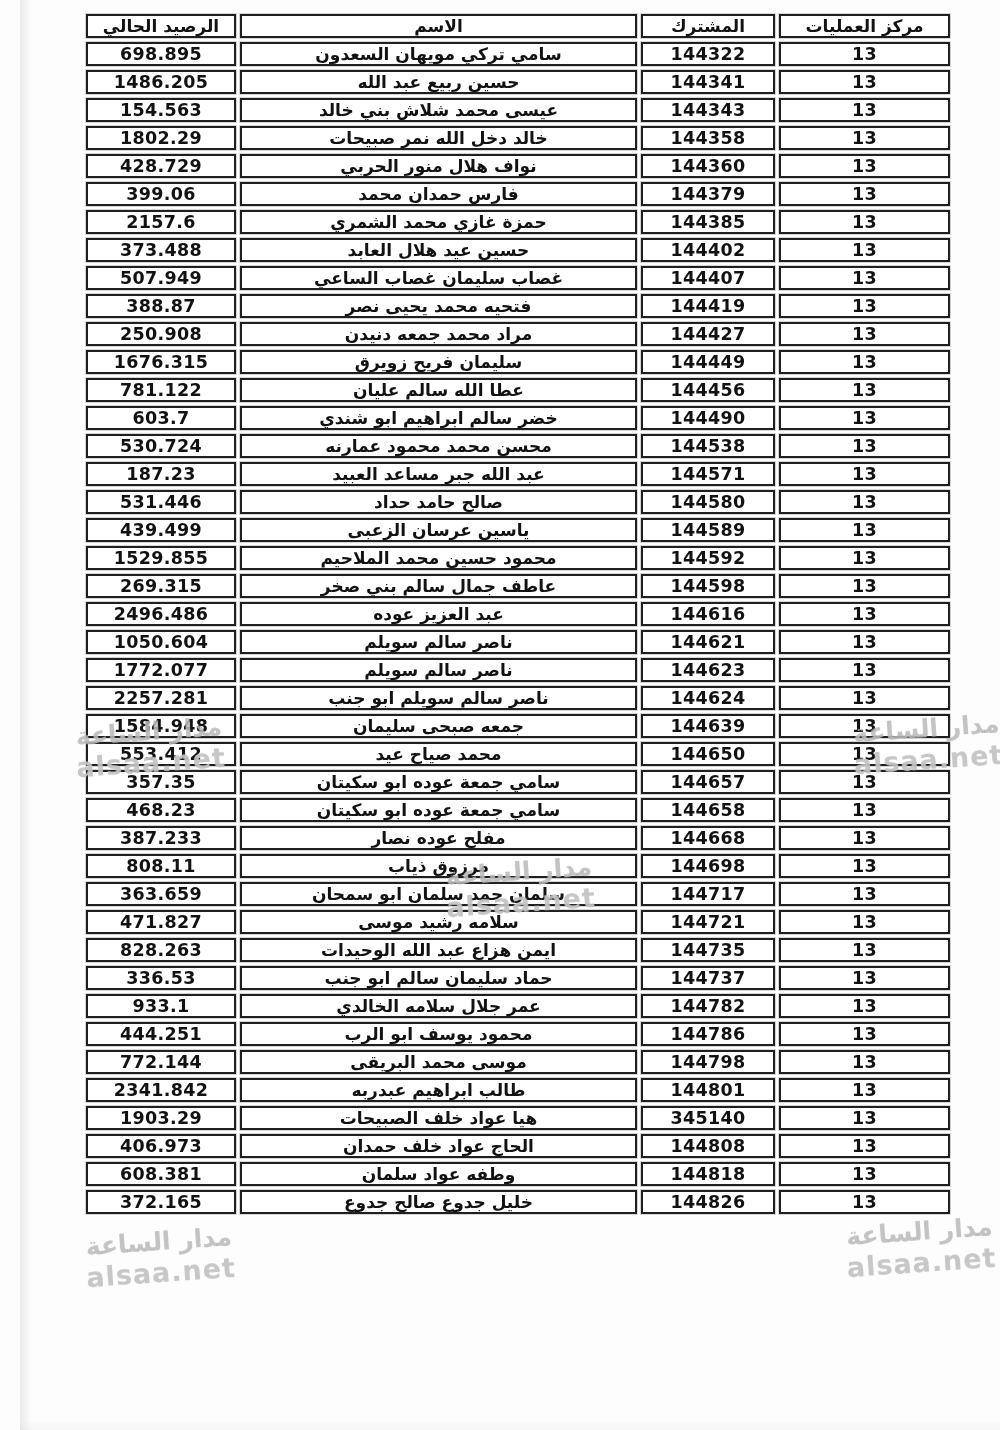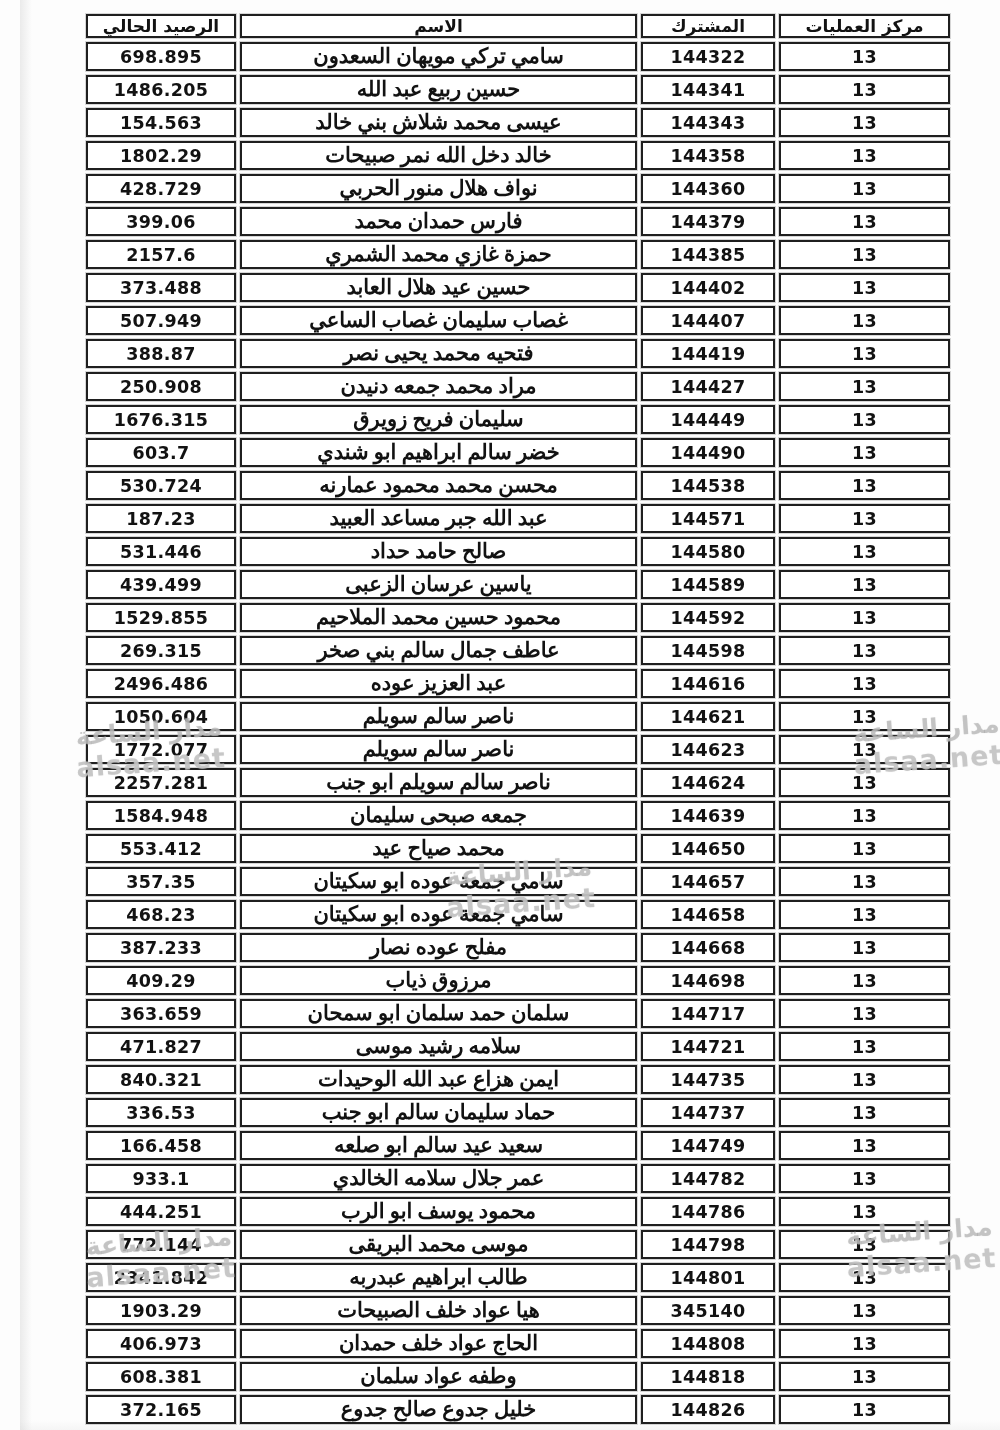--- a/index.html
+++ b/index.html
@@ -46,22 +46,21 @@
   th[data-name="col-header-balance"], th[data-name="col-header-name"] {
     direction: rtl;
   }
   td.num {
     font-size: 17.5px;
     letter-spacing: 0.3px;
     font-family: "DejaVu Sans", sans-serif;
   }
   td.name {
     direction: rtl;
-    font-size: 21px;
-    font-family: Liberation Serif, serif;
+    font-size: 17px;
   }
   
   .wm {
     position: absolute;
     z-index: 5;
     text-align: center;
     transform: rotate(-4deg);
     pointer-events: none;
     line-height: 1.15;
   }
@@ -187,20 +186,26 @@
       <td class="num" data-name="cell-center">13</td>
     </tr>
 
     <tr data-name="table-row">
       <td class="num" data-name="cell-balance">1676.315</td>
       <td class="name" data-name="cell-name">سليمان فريح زويرق</td>
       <td class="num" data-name="cell-subscriber">144449</td>
       <td class="num" data-name="cell-center">13</td>
     </tr>
 
+    <tr data-name="table-row">
+      <td class="num" data-name="cell-balance">781.122</td>
+      <td class="name" data-name="cell-name">عطا الله سالم عليان</td>
+      <td class="num" data-name="cell-subscriber">144456</td>
+      <td class="num" data-name="cell-center">13</td>
+    </tr>
 
     <tr data-name="table-row">
       <td class="num" data-name="cell-balance">603.7</td>
       <td class="name" data-name="cell-name">خضر سالم ابراهيم ابو شندي</td>
       <td class="num" data-name="cell-subscriber">144490</td>
       <td class="num" data-name="cell-center">13</td>
     </tr>
 
     <tr data-name="table-row">
       <td class="num" data-name="cell-balance">530.724</td>
@@ -302,60 +307,54 @@
     </tr>
 
     <tr data-name="table-row">
       <td class="num" data-name="cell-balance">387.233</td>
       <td class="name" data-name="cell-name">مفلح عوده نصار</td>
       <td class="num" data-name="cell-subscriber">144668</td>
       <td class="num" data-name="cell-center">13</td>
     </tr>
 
     <tr data-name="table-row">
-      <td class="num" data-name="cell-balance">409.29</td>
+      <td class="num" data-name="cell-balance">808.11</td>
       <td class="name" data-name="cell-name">مرزوق ذياب</td>
       <td class="num" data-name="cell-subscriber">144698</td>
       <td class="num" data-name="cell-center">13</td>
     </tr>
 
     <tr data-name="table-row">
       <td class="num" data-name="cell-balance">363.659</td>
       <td class="name" data-name="cell-name">سلمان حمد سلمان ابو سمحان</td>
       <td class="num" data-name="cell-subscriber">144717</td>
       <td class="num" data-name="cell-center">13</td>
     </tr>
 
     <tr data-name="table-row">
       <td class="num" data-name="cell-balance">471.827</td>
       <td class="name" data-name="cell-name">سلامه رشيد موسى</td>
       <td class="num" data-name="cell-subscriber">144721</td>
       <td class="num" data-name="cell-center">13</td>
     </tr>
 
     <tr data-name="table-row">
-      <td class="num" data-name="cell-balance">840.321</td>
+      <td class="num" data-name="cell-balance">828.263</td>
       <td class="name" data-name="cell-name">ايمن هزاع عبد الله الوحيدات</td>
       <td class="num" data-name="cell-subscriber">144735</td>
       <td class="num" data-name="cell-center">13</td>
     </tr>
 
     <tr data-name="table-row">
       <td class="num" data-name="cell-balance">336.53</td>
       <td class="name" data-name="cell-name">حماد سليمان سالم ابو جنب</td>
       <td class="num" data-name="cell-subscriber">144737</td>
       <td class="num" data-name="cell-center">13</td>
     </tr>
 
-    <tr data-name="table-row">
-      <td class="num" data-name="cell-balance">166.458</td>
-      <td class="name" data-name="cell-name">سعيد عيد سالم ابو صلعه</td>
-      <td class="num" data-name="cell-subscriber">144749</td>
-      <td class="num" data-name="cell-center">13</td>
-    </tr>
 
     <tr data-name="table-row">
       <td class="num" data-name="cell-balance">933.1</td>
       <td class="name" data-name="cell-name">عمر جلال سلامه الخالدي</td>
       <td class="num" data-name="cell-subscriber">144782</td>
       <td class="num" data-name="cell-center">13</td>
     </tr>
 
     <tr data-name="table-row">
       <td class="num" data-name="cell-balance">444.251</td>

